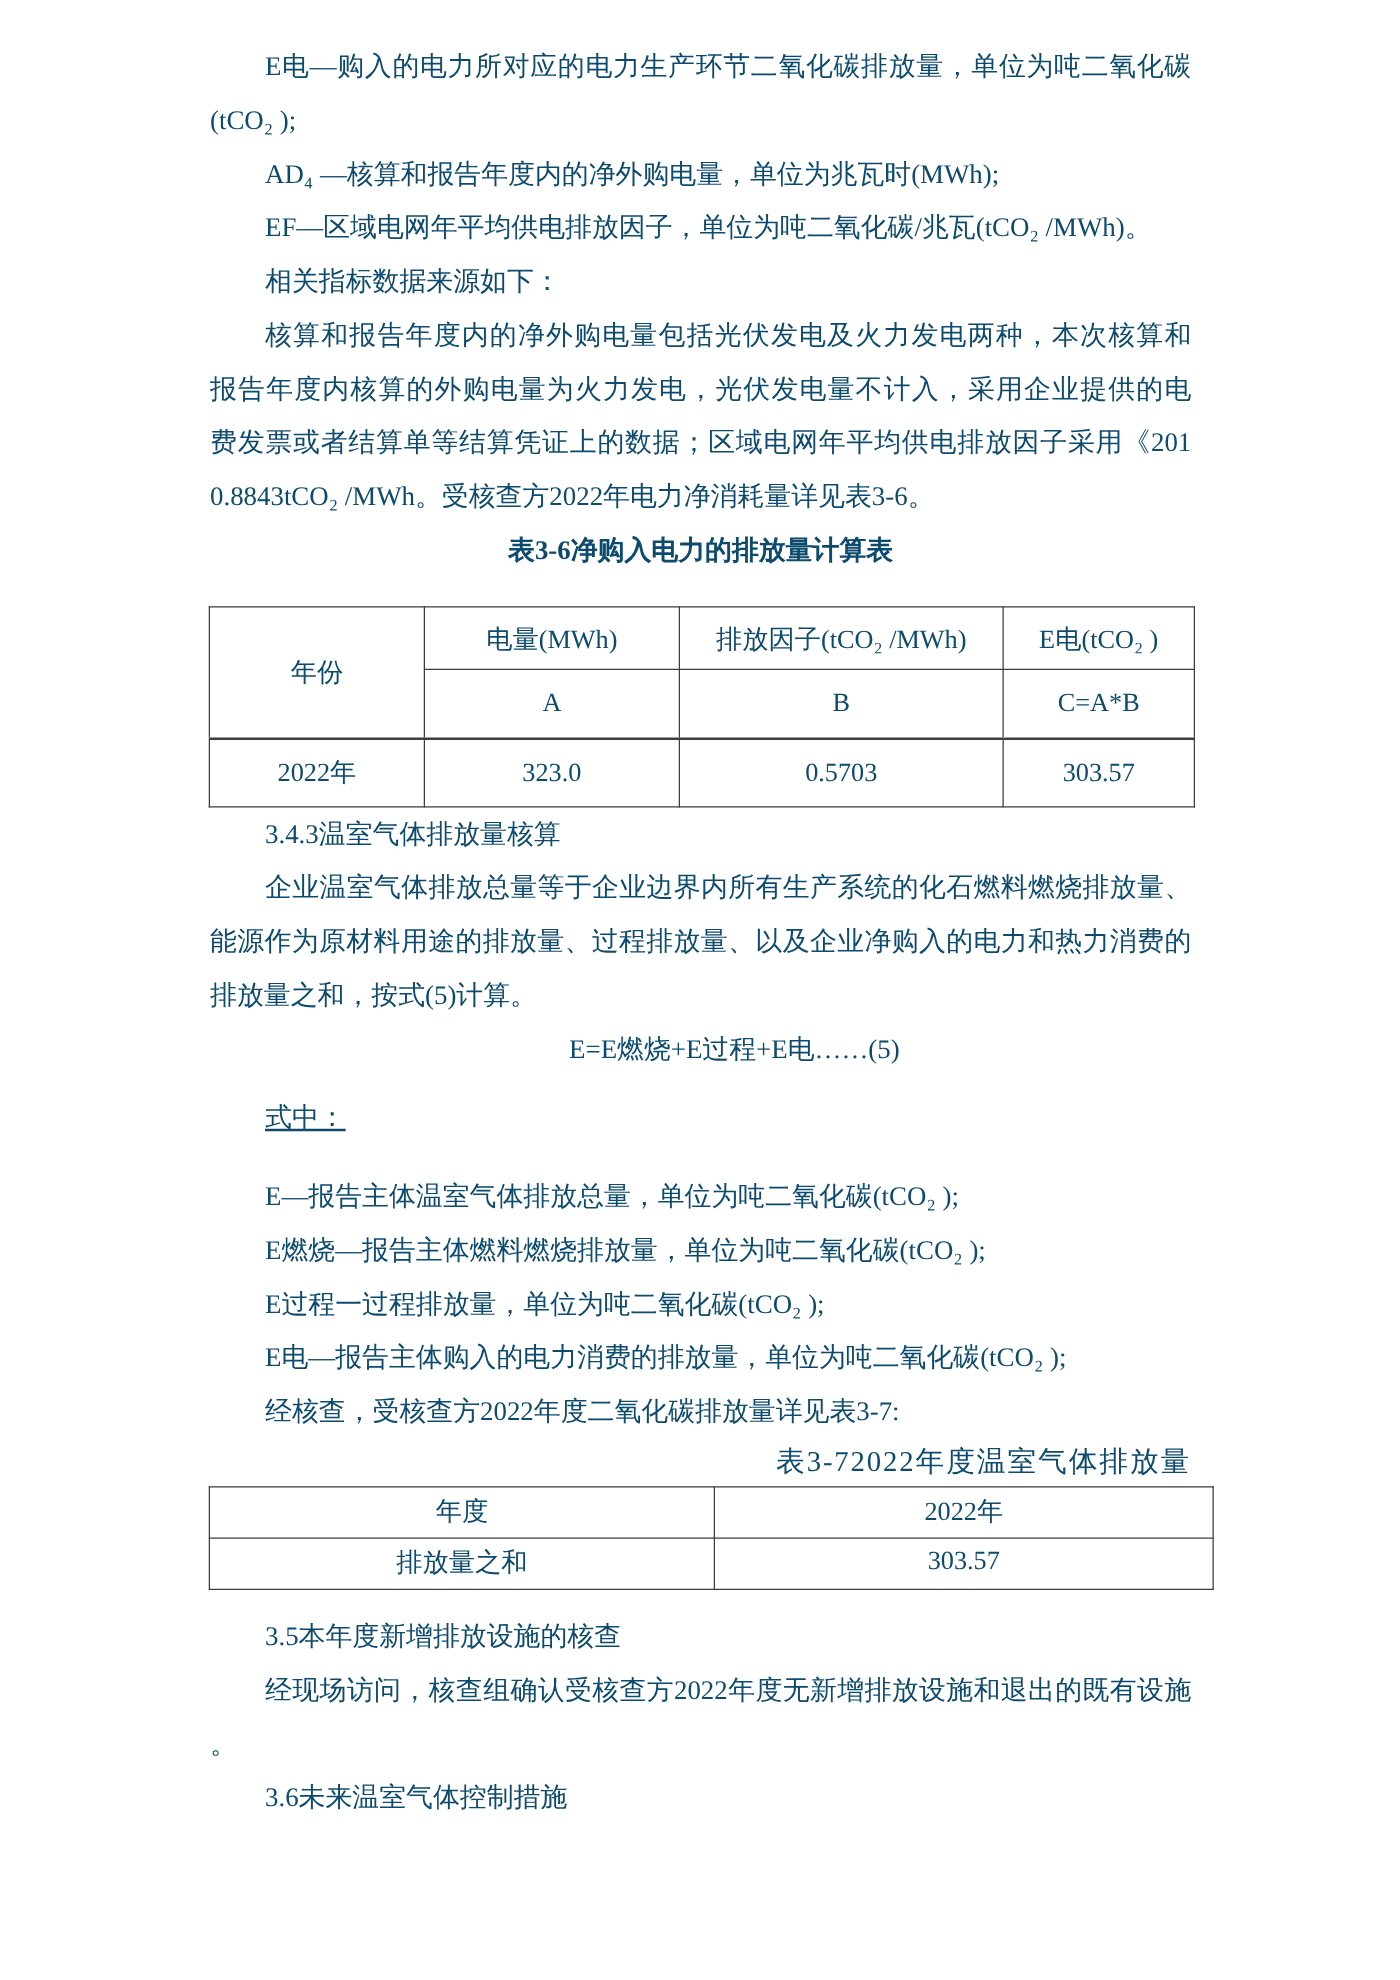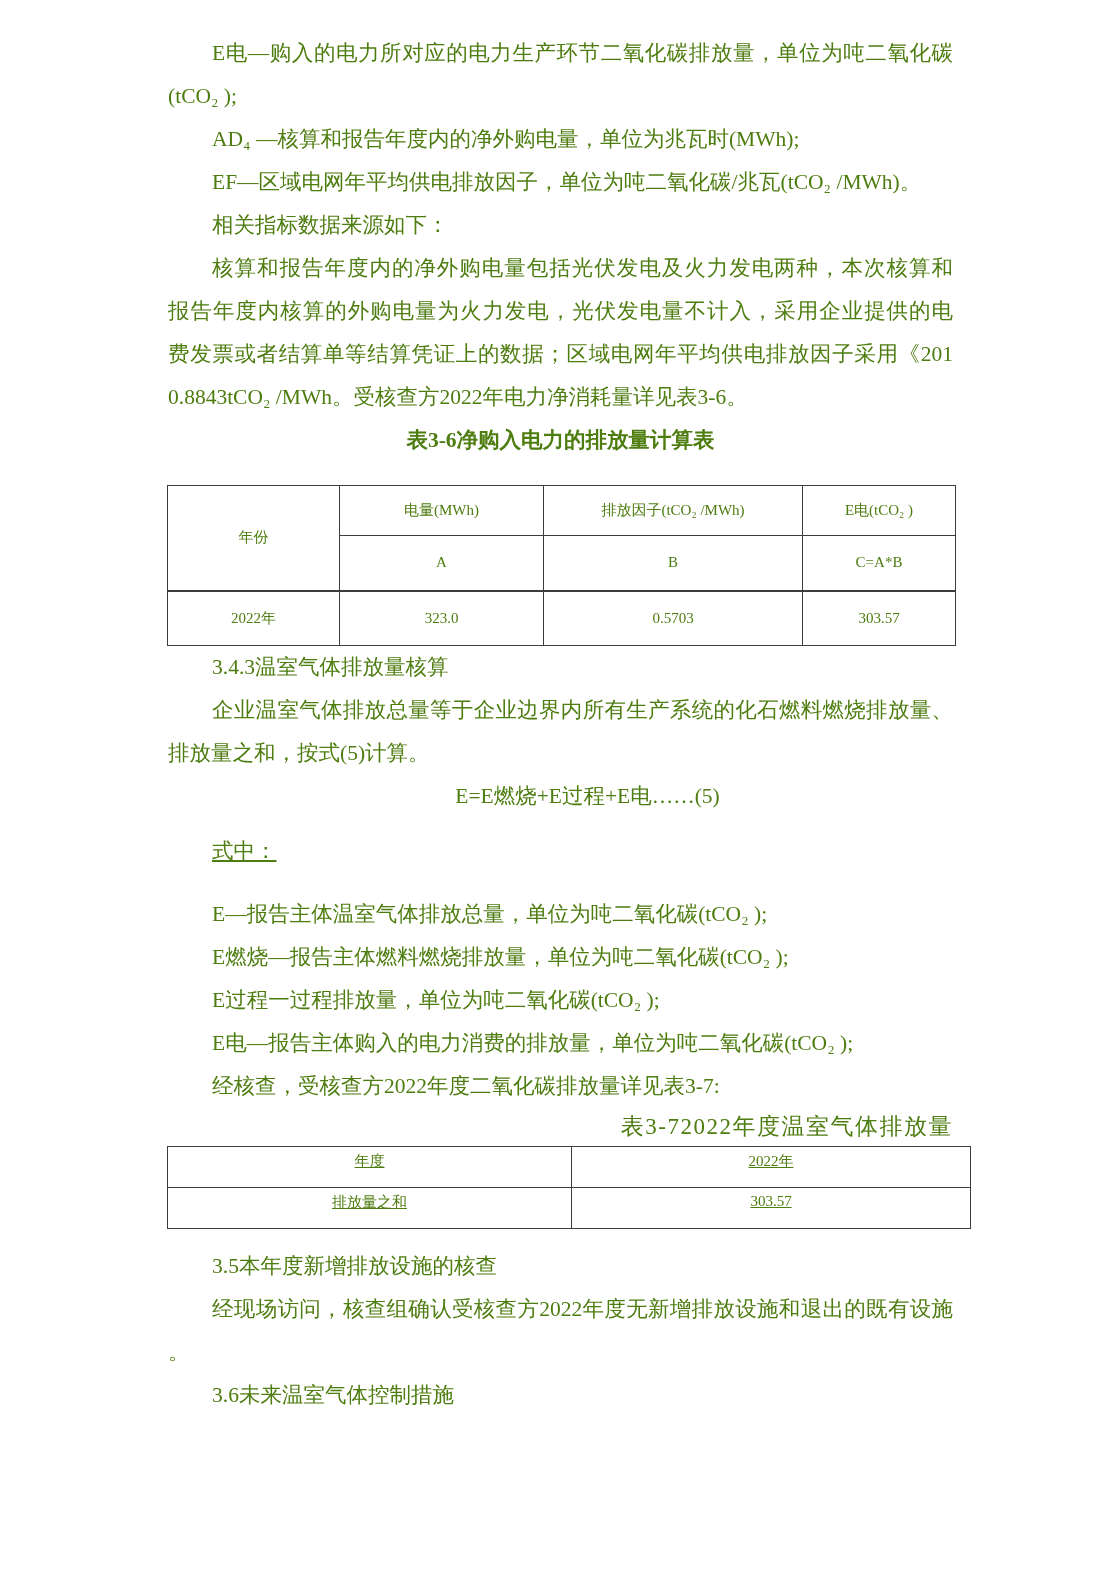--- a/index.html
+++ b/index.html
@@ -1,21 +1,21 @@
 <!DOCTYPE html>
 <html><head>
 <meta charset="utf-8">
 <style>
   html, body { margin: 0; padding: 0; background: #ffffff; }
   .page {
     position: relative;
     width: 988px;
     height: 1584px;
     background: #ffffff;
-    color: #4d7c0f;
+    color: #0c4a6e;
     font-family: "Liberation Serif", "DejaVu Serif", serif;
     overflow: hidden;
   }
   .content {
     margin-left: 168px;
     width: 785px;
     padding-top: 32px;
     font-size: 21.5px;
   }
   .line {
@@ -41,32 +41,32 @@
     line-height: 38px;
     font-size: 23px;
     letter-spacing: 1.5px;
     text-align: right;
   }
   table { border-collapse: collapse; table-layout: fixed; }
   td {
     border: 1px solid #3d3d3d;
     text-align: center;
     vertical-align: middle;
-    font-size: 15px;
+    font-size: 21px;
     padding: 0;
     overflow: hidden;
   }
   .t36 { margin-left: -1px; margin-top: 23px; width: 788px; }
   .t36 .hrow1 { height: 50px; }
   .t36 .hrow2 { height: 55px; }
   .t36 .datarow { height: 55px; }
   .t36 .datarow td { border-top: 2px solid #3d3d3d; }
   .t37 { margin-left: -1px; width: 803px; }
   .t37 tr { height: 40px; }
-  .t37 td { vertical-align: top; padding-top: 5px; height: 35px; text-decoration: underline; }
+  .t37 td { vertical-align: top; padding-top: 5px; height: 35px; }
 </style>
 </head>
 <body>
 
 <div class="page">
   <div class="content">
 
     <div class="line indent fill">E电—购入的电力所对应的电力生产环节二氧化碳排放量，单位为吨二氧化碳</div>
     <div class="line">(tCO₂ );</div>
     <div class="line indent">AD₄ —核算和报告年度内的净外购电量，单位为兆瓦时(MWh);</div>
@@ -103,20 +103,21 @@
           <td>2022年</td>
           <td>323.0</td>
           <td>0.5703</td>
           <td>303.57</td>
         </tr>
       </tbody>
     </table>
 
     <div class="line indent">3.4.3温室气体排放量核算</div>
     <div class="line indent fill">企业温室气体排放总量等于企业边界内所有生产系统的化石燃料燃烧排放量、</div>
+    <div class="line fill">能源作为原材料用途的排放量、过程排放量、以及企业净购入的电力和热力消费的</div>
     <div class="line">排放量之和，按式(5)计算。</div>
 
     <div class="line formula">E=E燃烧+E过程+E电……(5)</div>
 
     <div class="line indent mt12">式中：</div>
 
     <div class="line indent mt20">E—报告主体温室气体排放总量，单位为吨二氧化碳(tCO₂ );</div>
     <div class="line indent">E燃烧—报告主体燃料燃烧排放量，单位为吨二氧化碳(tCO₂ );</div>
     <div class="line indent">E过程一过程排放量，单位为吨二氧化碳(tCO₂ );</div>
     <div class="line indent">E电—报告主体购入的电力消费的排放量，单位为吨二氧化碳(tCO₂ );</div>

